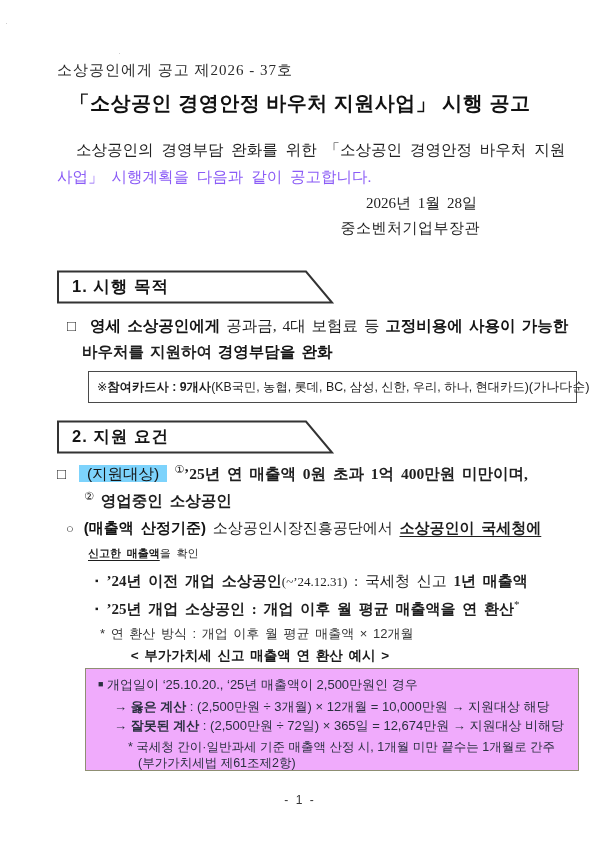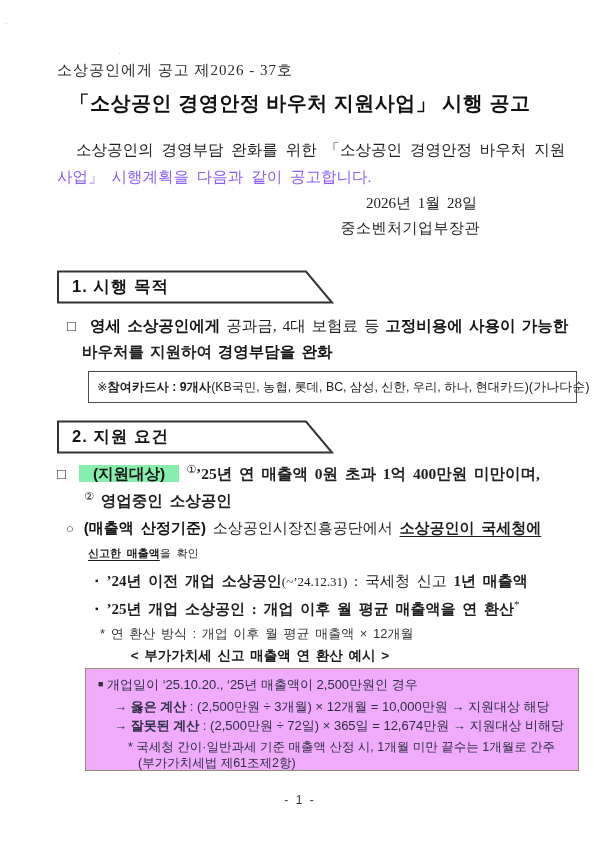--- a/index.html
+++ b/index.html
@@ -42,22 +42,22 @@
   .gb { font-family:"Liberation Sans","DejaVu Sans",sans-serif; font-weight:bold; color:#141414; }
 
   .cards-box { left:88px; top:371px; width:489px; height:32px;
                border:1px solid #4a4a4a; background:#fff;
                display:flex; align-items:center; padding-left:8px;
                font-family:"Liberation Sans","DejaVu Sans",sans-serif;
                font-size:12.3px; color:#1c1c1c; white-space:nowrap; }
   .cards-box .small { font-size:13px; }
 
   .target1 { left:57px; top:463px; font-size:15.5px; word-spacing:3px; }
-  .hl { background:#86efac; padding:0 14px;
-        font-family:"Liberation Sans","DejaVu Sans",sans-serif; font-weight:bold; color:#161616; }
+  .hl { background:#7dd3fc; padding:0 8px;
+        font-family:"Liberation Sans","DejaVu Sans",sans-serif; font-weight:normal; color:#161616; }
   .sup { font-size:11px; vertical-align:6px; }
   .target2 { left:84px; top:490px; font-size:15.5px; font-weight:bold; word-spacing:3px; }
 
   .criteria1 { left:66px; top:519px; font-size:15px; word-spacing:3px; }
   .criteria2 { left:88px; top:546px; font-size:11px; word-spacing:3px; }
   .circ { font-size:13px; margin-right:10px; color:#222; }
 
   .item { font-size:15px; word-spacing:3px; }
   .item1 { left:95px; top:572px; }
   .item2 { left:95px; top:598px; }

